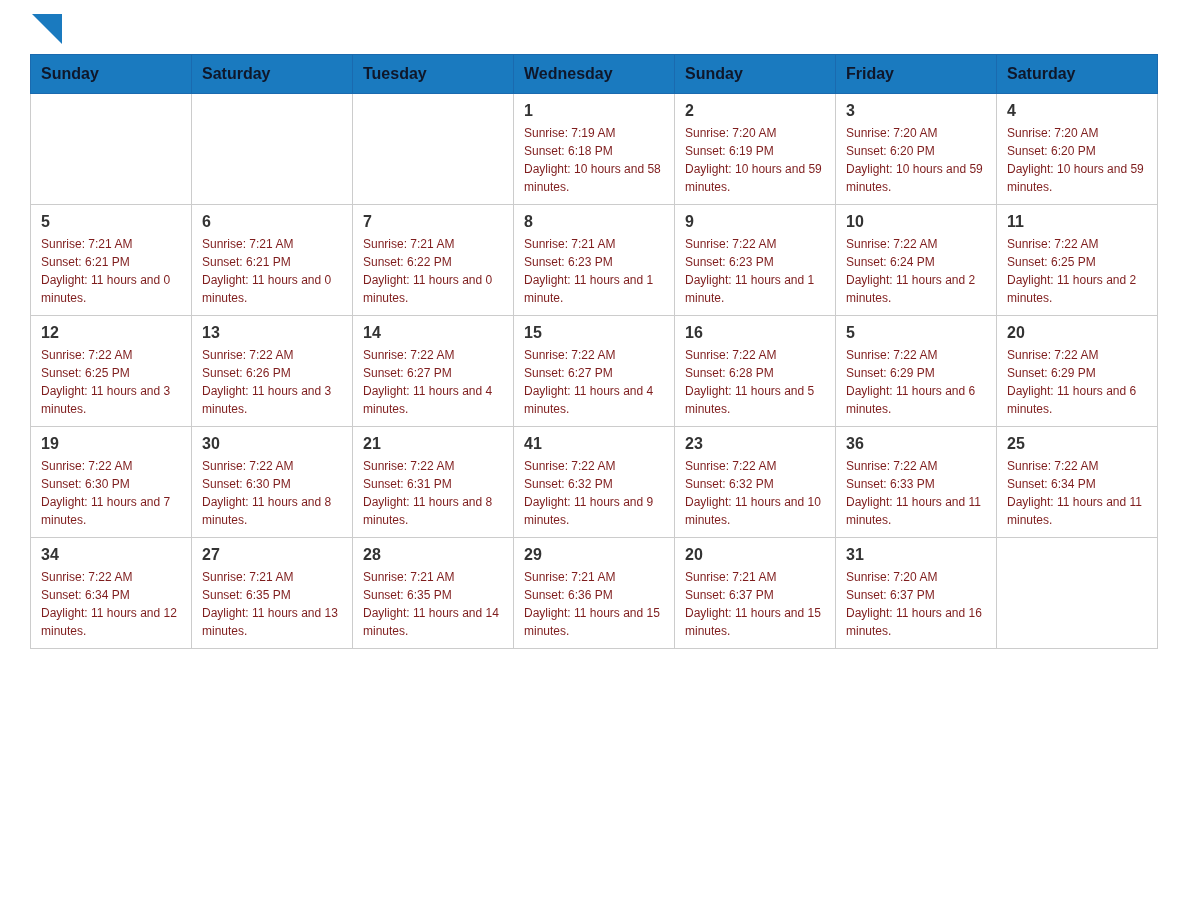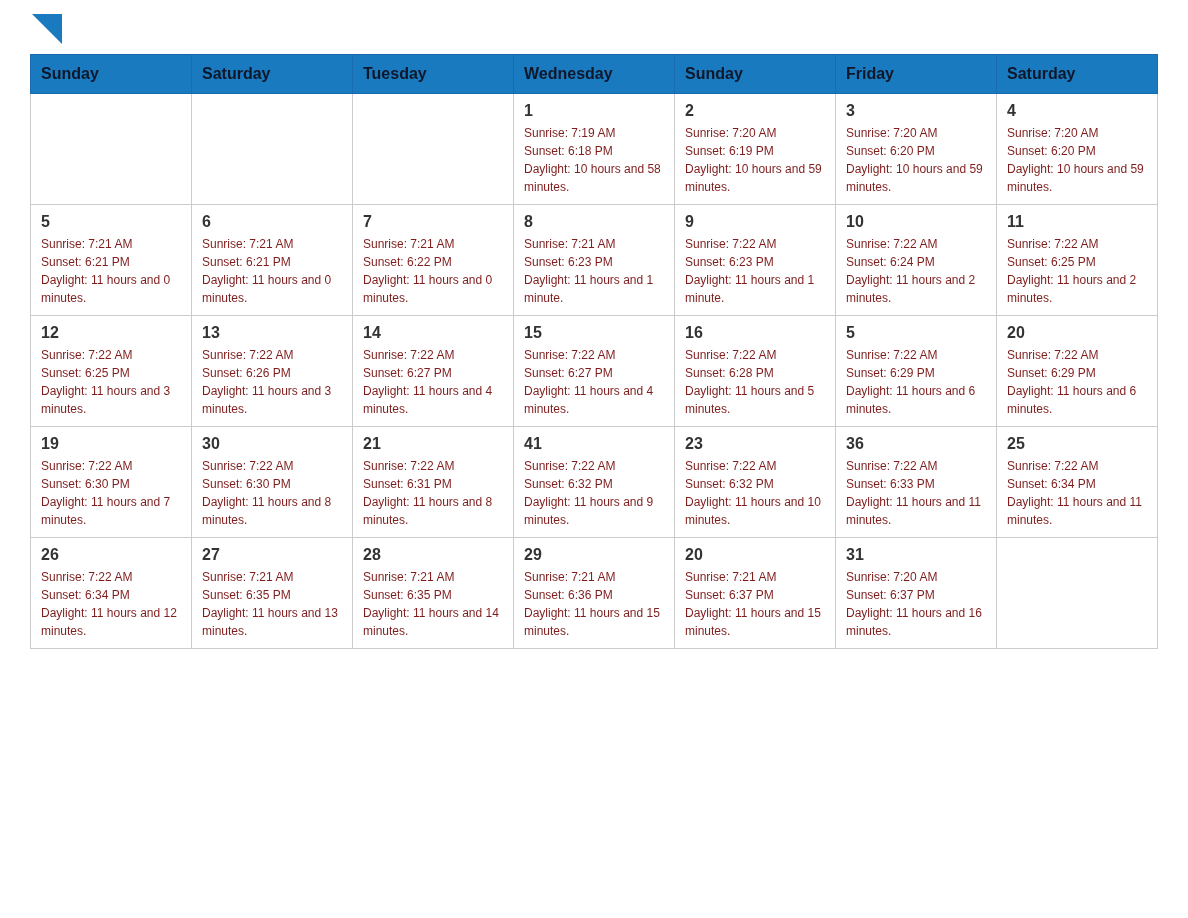--- a/index.html
+++ b/index.html
@@ -273,21 +273,21 @@
         </td>
         <td>
           <span class="day-num">25</span>
           <div class="day-info" style="white-space: pre-line;">Sunrise: 7:22 AM
 Sunset: 6:34 PM
 Daylight: 11 hours and 11 minutes.</div>
         </td>
       </tr>
       <tr class="week-row">
         <td>
-          <span class="day-num">26</span>
+          <span class="day-num">34</span>
           <div class="day-info" style="white-space: pre-line;">Sunrise: 7:22 AM
 Sunset: 6:34 PM
 Daylight: 11 hours and 12 minutes.</div>
         </td>
         <td>
           <span class="day-num">27</span>
           <div class="day-info" style="white-space: pre-line;">Sunrise: 7:21 AM
 Sunset: 6:35 PM
 Daylight: 11 hours and 13 minutes.</div>
         </td>

